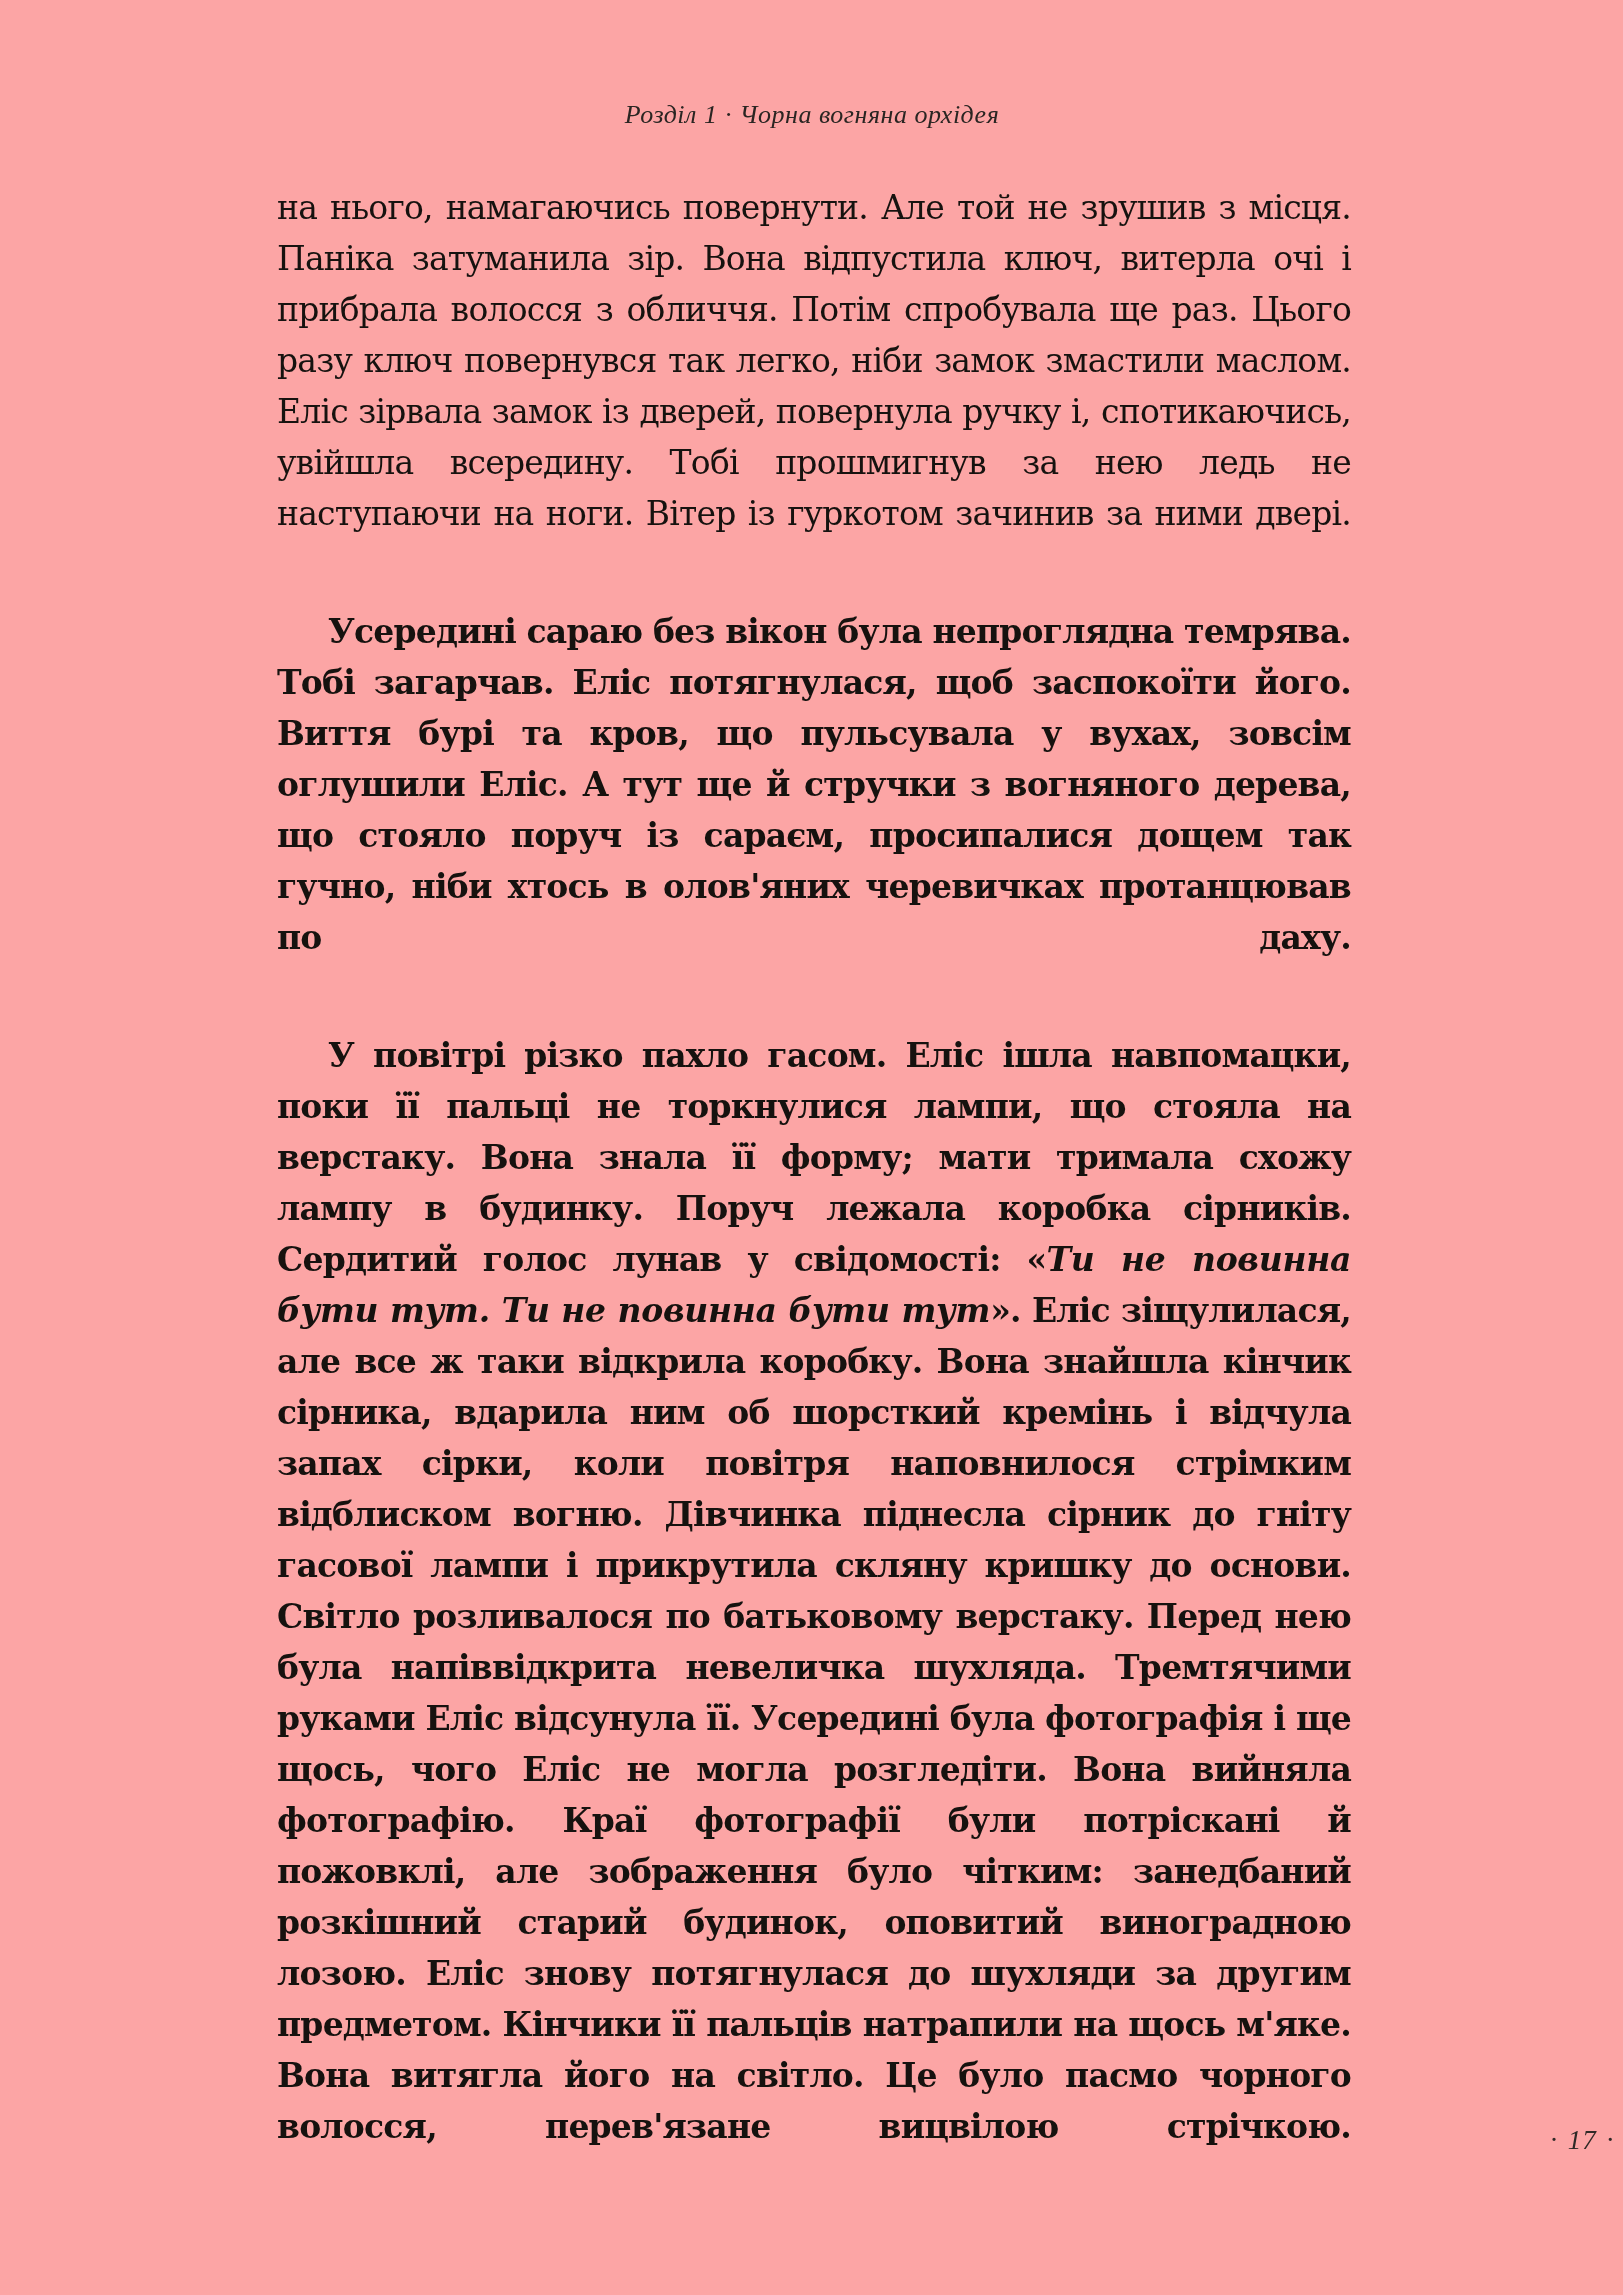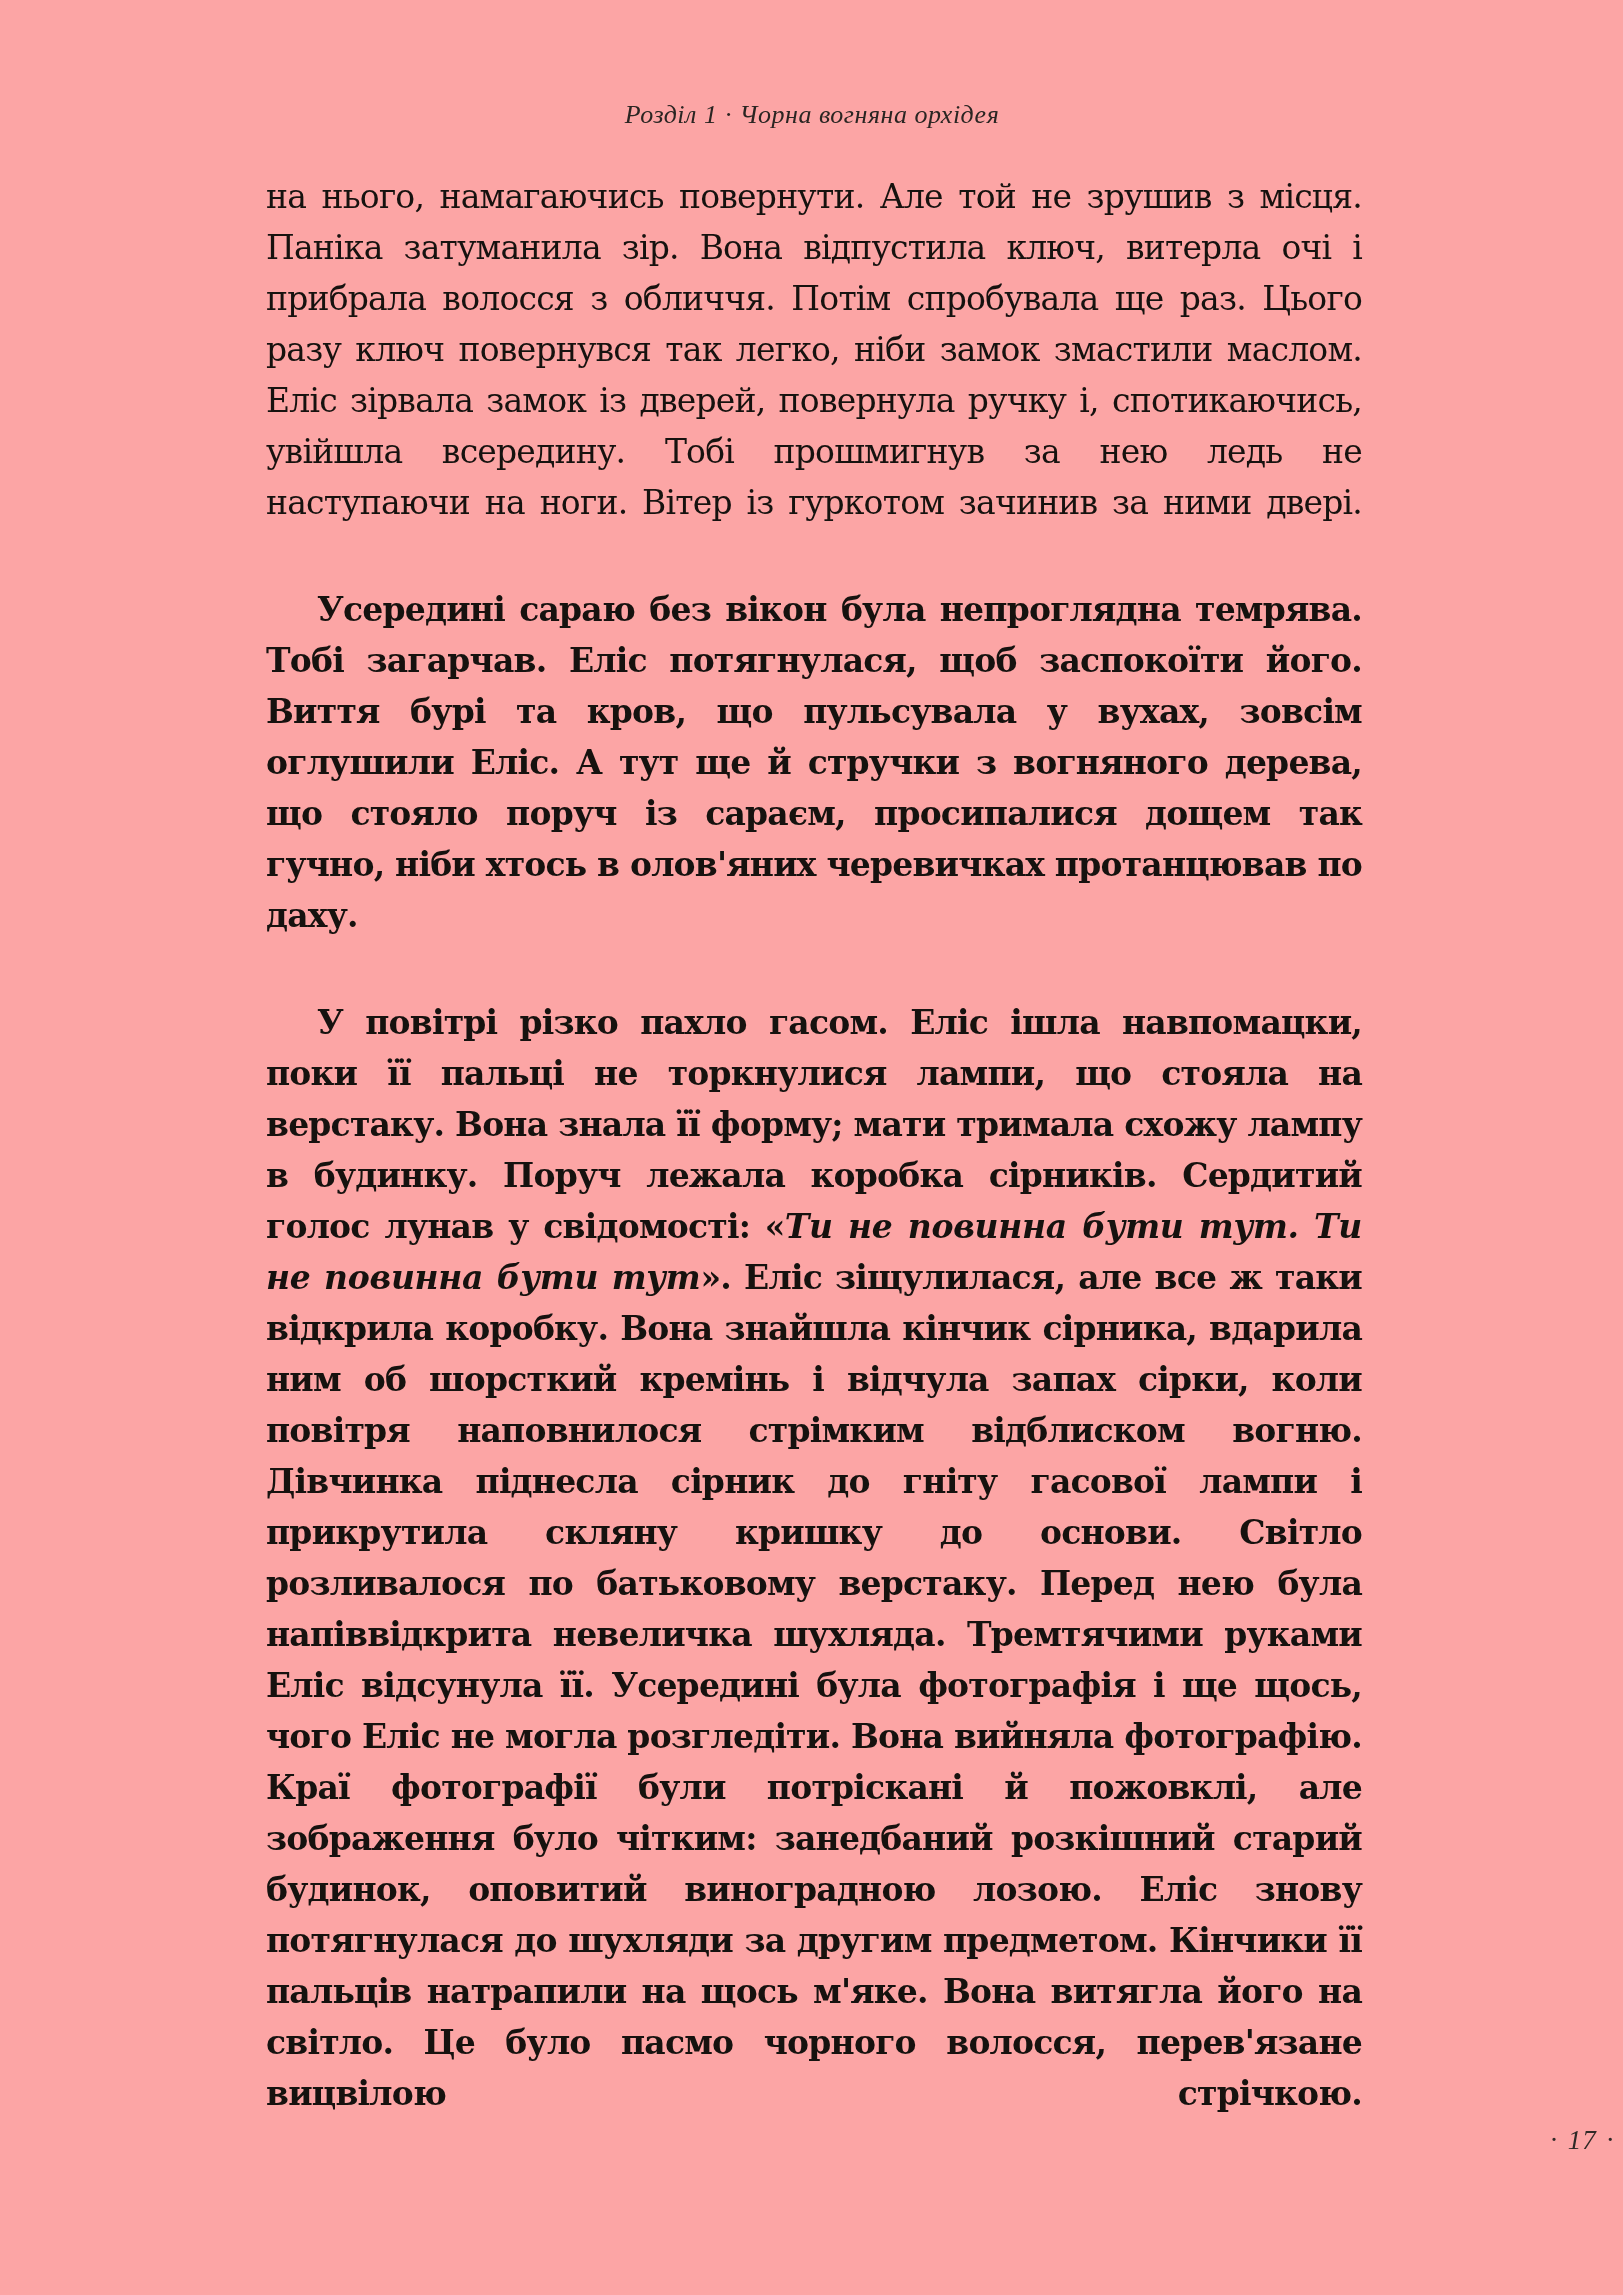--- a/index.html
+++ b/index.html
@@ -46,21 +46,21 @@
 
   
   .text-block {
     position: absolute;
     top: 166px;
     left: 261px;
     width: 1106px;
   }
 
   .para {
-    margin: 5px;
+    margin: 16px;
     font-size: 33px;
     line-height: 51px;
     text-align: justify;
     text-justify: inter-word;
     color: #16120f;
     font-family: "DejaVu Serif", "Liberation Serif", serif;
     font-weight: 400;
     letter-spacing: -0.8px;
     word-spacing: -0.4px;
     -webkit-font-smoothing: antialiased;

